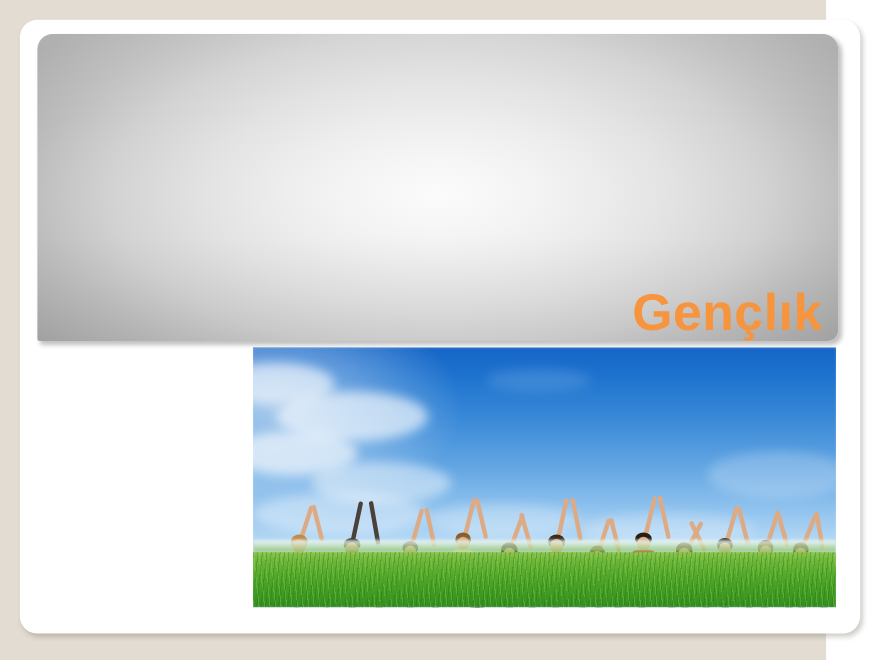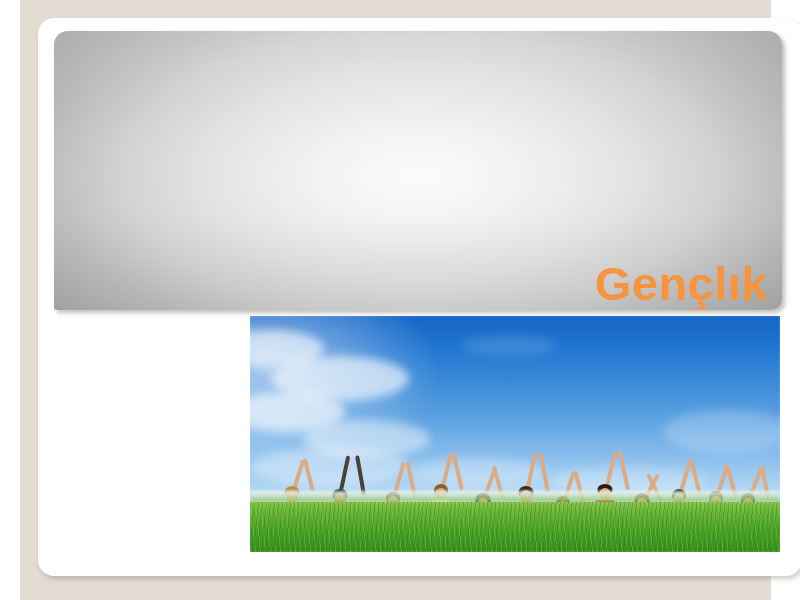--- a/index.html
+++ b/index.html
@@ -12,21 +12,20 @@
     overflow: hidden;
     font-family: "Liberation Sans", sans-serif;
   }
 
   
   #slide-canvas {
     position: relative;
     width: 751px;
     height: 600px;
     background: #e2dcd2;
-    margin-left: 20px;
   }
 
   
   #slide-page {
     position: absolute;
     left: 18px;
     top: 18px;
     width: 764px;
     height: 558px;
     background: #ffffff;

